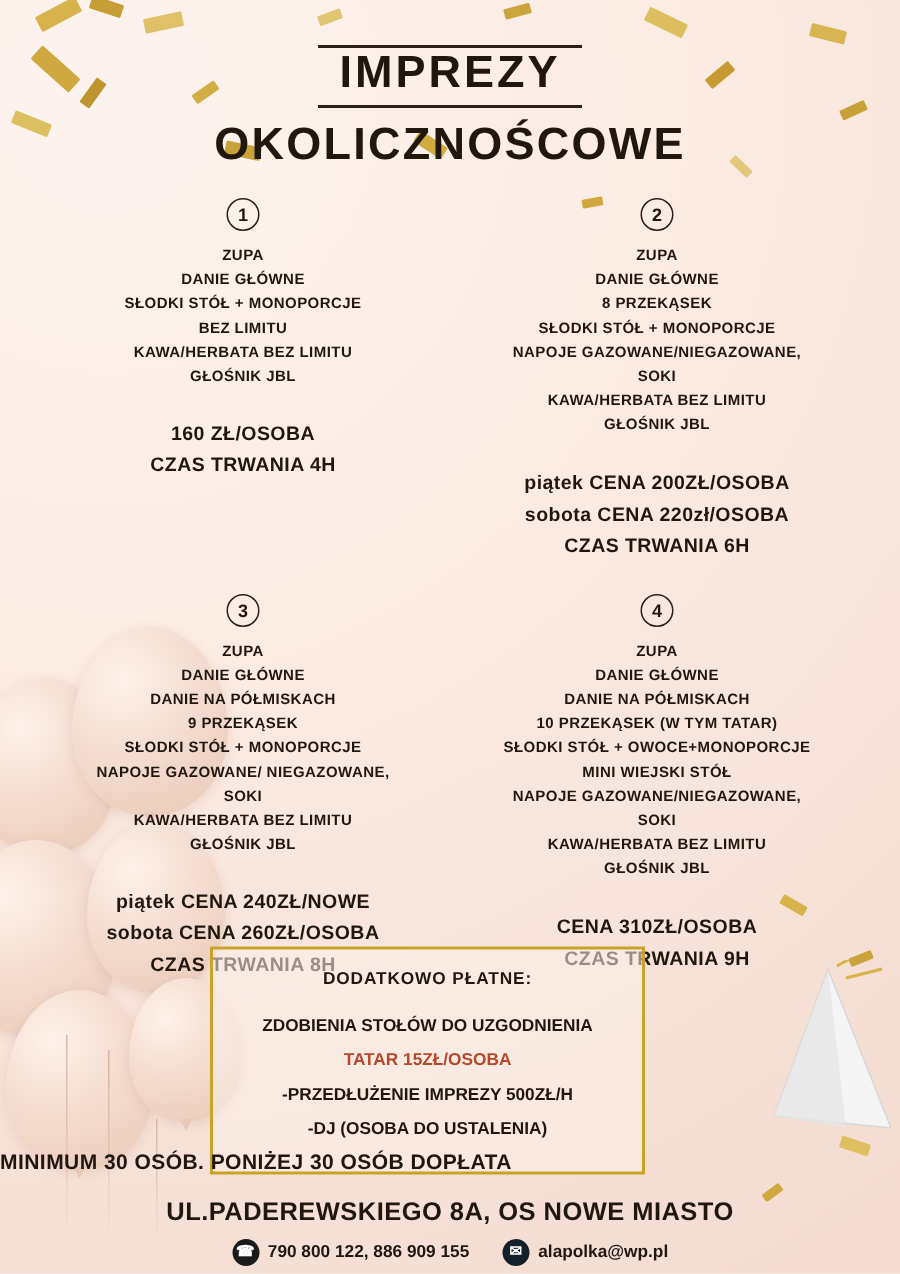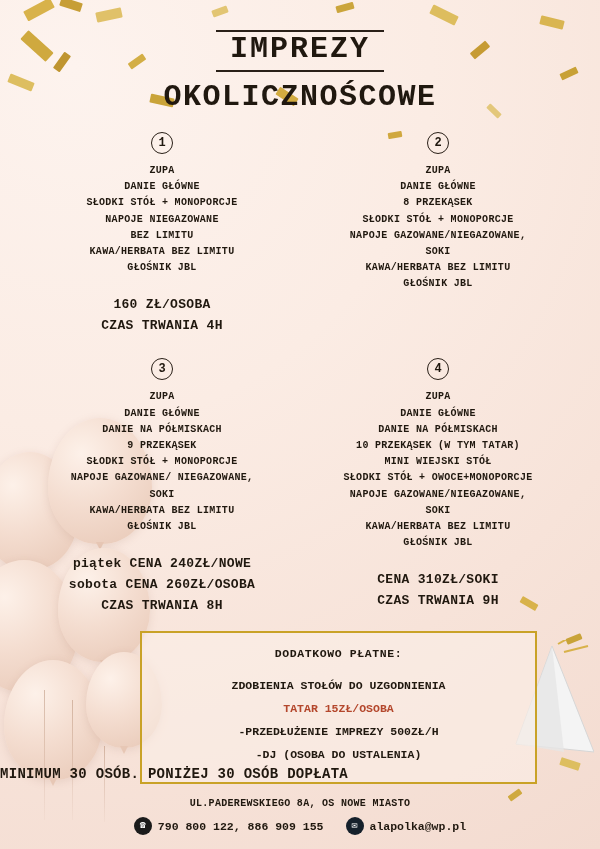--- a/index.html
+++ b/index.html
@@ -60,21 +60,20 @@
     height: 120px;
   }
 
   
   .page {
     position: relative;
     z-index: 5;
     width: 600px;
     height: 849px;
     padding: 18px 24px 0;
-    font-family: Liberation Mono, monospace;
   }
 
   .title-wrap { text-align: center; margin-top: 12px; }
   .title-1 {
     font-size: 30px;
     font-weight: bold;
     letter-spacing: 2px;
     display: inline-block;
     padding: 0 14px 4px;
     border-bottom: 2px solid #2a2018;
@@ -127,21 +126,21 @@
   }
 
   .row-2 { margin-top: 22px; }
   .col-right-offset { padding-top: 0; }
 
   
   .extra {
     position: absolute;
     left: 140px;
     top: 631px;
-    width: 397px;
+    width: 290px;
     border: 2px solid #c9a227;
     background: rgba(252,240,233,0.55);
     padding: 14px 10px 16px;
     text-align: center;
     z-index: 6;
   }
   .extra .hdr {
     font-size: 11.5px;
     font-weight: bold;
     letter-spacing: 0.6px;
@@ -166,21 +165,21 @@
   }
 
   .footer {
     position: absolute;
     left: 0; right: 0;
     top: 798px;
     text-align: center;
     z-index: 6;
   }
   .footer .addr {
-    font-size: 10px;
+    font-size: 17px;
     font-weight: bold;
     letter-spacing: 0.3px;
   }
   .contacts {
     margin-top: 8px;
     display: flex;
     justify-content: center;
     align-items: center;
     gap: 22px;
   }
@@ -260,21 +259,20 @@
   </div>
 
   <div class="cols">
     <div class="col">
       <div class="pkg">
         <span class="pkg-num">1</span>
         <ul>
           <li>ZUPA</li>
           <li>DANIE GŁÓWNE</li>
           <li>SŁODKI STÓŁ + MONOPORCJE</li>
-          <li>NAPOJE NIEGAZOWANE</li>
           <li>BEZ LIMITU</li>
           <li>KAWA/HERBATA BEZ LIMITU</li>
           <li>GŁOŚNIK JBL</li>
         </ul>
         <div class="price">
           <div>160 ZŁ/OSOBA</div>
           <div>CZAS TRWANIA 4H</div>
         </div>
       </div>
     </div>
@@ -285,20 +283,25 @@
         <ul>
           <li>ZUPA</li>
           <li>DANIE GŁÓWNE</li>
           <li>8 PRZEKĄSEK</li>
           <li>SŁODKI STÓŁ + MONOPORCJE</li>
           <li>NAPOJE GAZOWANE/NIEGAZOWANE,</li>
           <li>SOKI</li>
           <li>KAWA/HERBATA BEZ LIMITU</li>
           <li>GŁOŚNIK JBL</li>
         </ul>
+        <div class="price">
+          <div>piątek CENA 200ZŁ/OSOBA</div>
+          <div>sobota CENA 220zł/OSOBA</div>
+          <div>CZAS TRWANIA 6H</div>
+        </div>
       </div>
     </div>
   </div>
 
   <div class="cols row-2">
     <div class="col">
       <div class="pkg">
         <span class="pkg-num">3</span>
         <ul>
           <li>ZUPA</li>
@@ -320,29 +323,29 @@
     </div>
 
     <div class="col col-right-offset">
       <div class="pkg">
         <span class="pkg-num">4</span>
         <ul>
           <li>ZUPA</li>
           <li>DANIE GŁÓWNE</li>
           <li>DANIE NA PÓŁMISKACH</li>
           <li>10 PRZEKĄSEK (W TYM TATAR)</li>
+          <li>SŁODKI STÓŁ + OWOCE+MONOPORCJE</li>
           <li>MINI WIEJSKI STÓŁ</li>
-          <li>SŁODKI STÓŁ + OWOCE+MONOPORCJE</li>
           <li>NAPOJE GAZOWANE/NIEGAZOWANE,</li>
           <li>SOKI</li>
           <li>KAWA/HERBATA BEZ LIMITU</li>
           <li>GŁOŚNIK JBL</li>
         </ul>
         <div class="price">
-          <div>CENA 310ZŁ/SOKI</div>
+          <div>CENA 310ZŁ/OSOBA</div>
           <div>CZAS TRWANIA 9H</div>
         </div>
       </div>
     </div>
   </div>
 
   <div class="extra">
     <div class="hdr">DODATKOWO PŁATNE:</div>
     <div class="ln">ZDOBIENIA STOŁÓW DO UZGODNIENIA</div>
     <div class="ln tatar">TATAR 15ZŁ/OSOBA</div>

